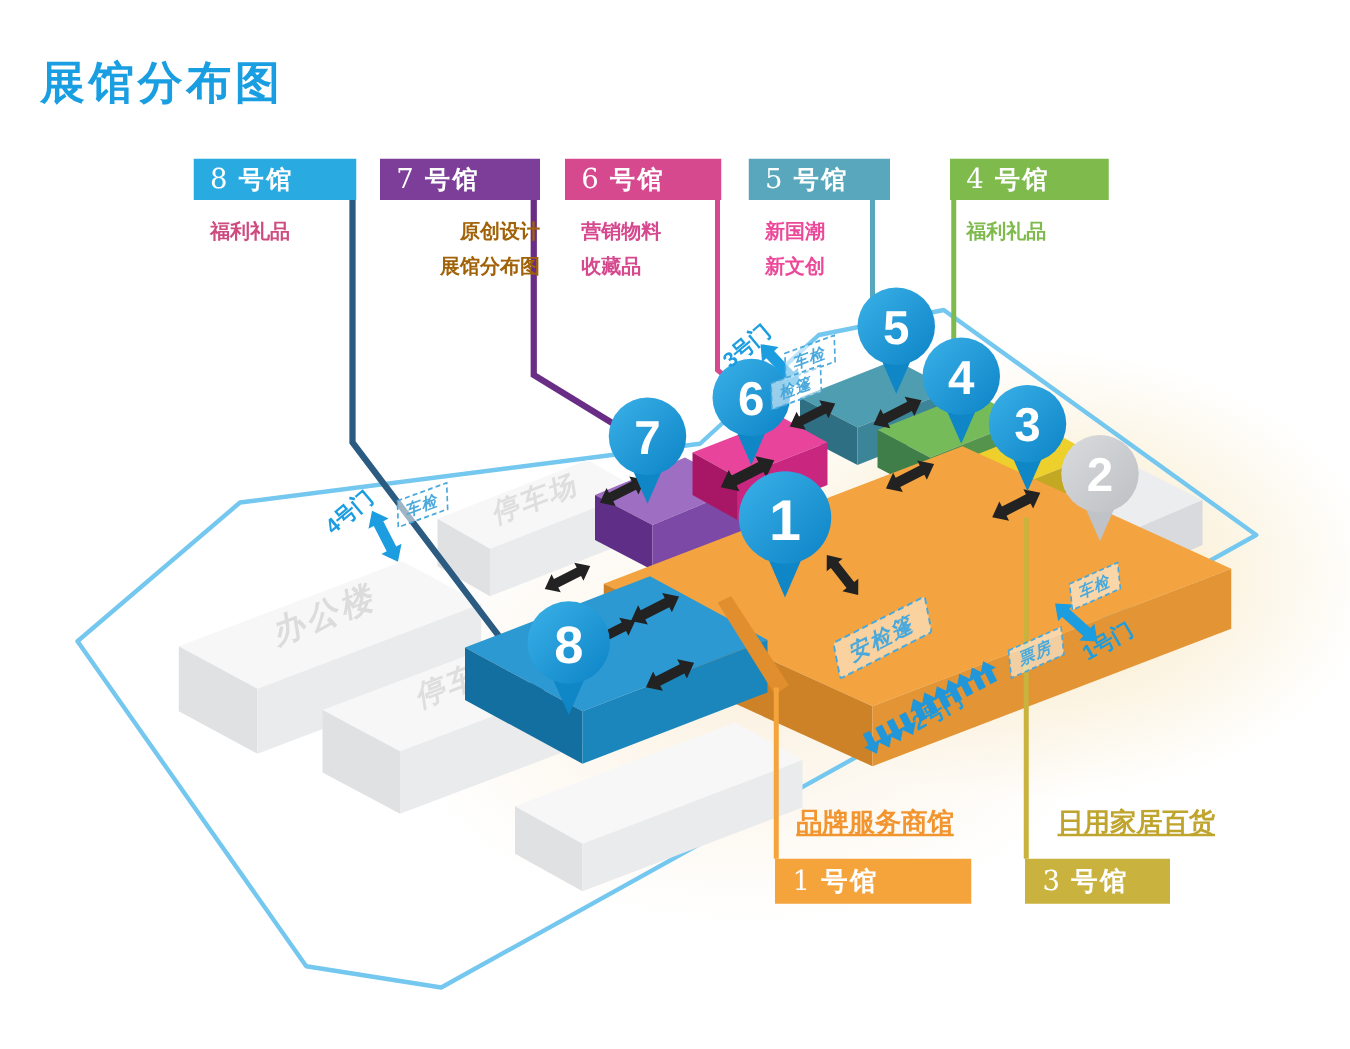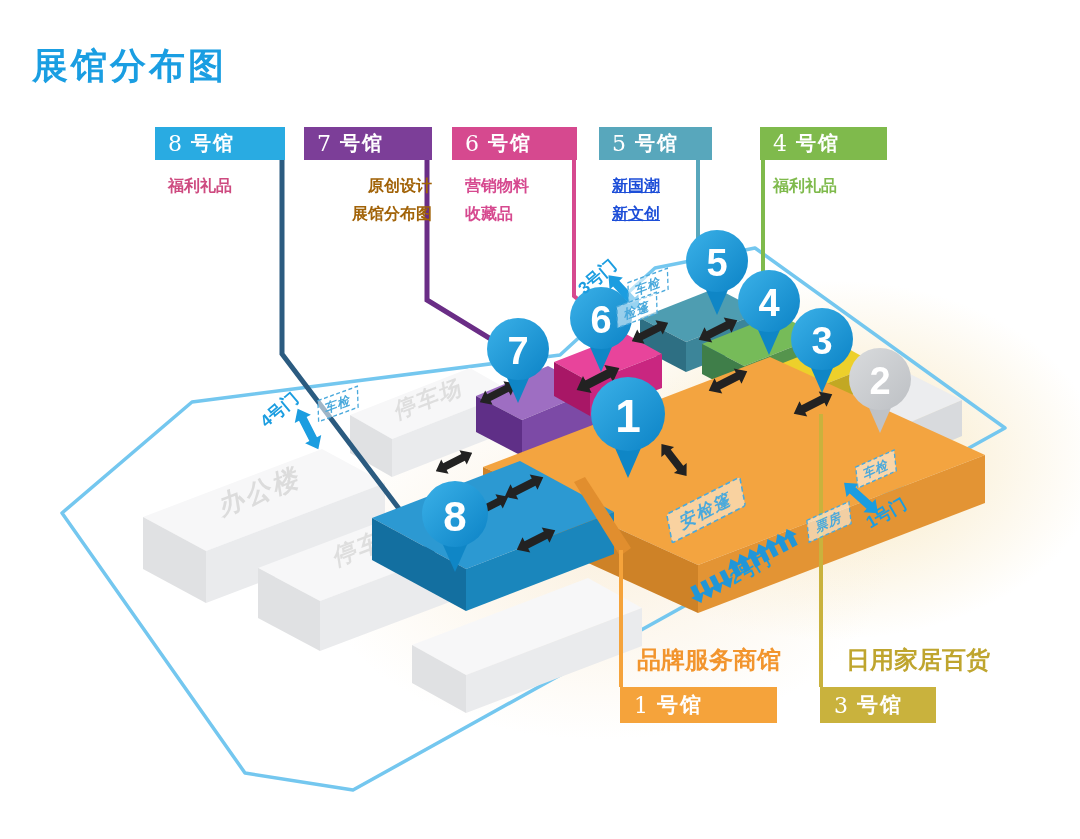--- a/index.html
+++ b/index.html
@@ -10,23 +10,23 @@
          color:#1A9EE2;letter-spacing:3px;}
   .hall-label{position:absolute;}
   .hall-header{height:33px;display:flex;align-items:center;padding-left:13px;
                color:#fff;font-weight:bold;font-size:20px;letter-spacing:2px;box-sizing:border-box;}
   .hall-header .num{font-family:"DejaVu Serif", serif;font-weight:normal;font-size:22px;margin-right:7px;}
   .hall-desc{margin-top:12px;padding-left:13px;font-size:16px;font-weight:bold;line-height:28px;
              white-space:nowrap;}
   #hl8{left:155px;top:127px;width:130px;} #hl8 .hall-header{background:#29ABE2;} #hl8 .hall-desc{color:#CE4B80;}
   #hl7{left:304px;top:127px;width:128px;} #hl7 .hall-header{background:#7C3E98;} #hl7 .hall-desc{color:#a16207;text-align:right;}
   #hl6{left:452px;top:127px;width:125px;} #hl6 .hall-header{background:#D6498F;} #hl6 .hall-desc{color:#D6498F;}
-  #hl5{left:599px;top:127px;width:113px;} #hl5 .hall-header{background:#58A7BC;} #hl5 .hall-desc{color:#1d4ed8;text-decoration:underline;}
+  #hl5{left:599px;top:127px;width:113px;} #hl5 .hall-header{background:#58A7BC;} #hl5 .hall-desc{color:#ec4899;}
   #hl4{left:760px;top:127px;width:127px;} #hl4 .hall-header{background:#7FBA4C;} #hl4 .hall-desc{color:#7FBA4C;}
-  .b-desc{position:absolute;font-size:24px;font-weight:bold;white-space:nowrap;}
+  .b-desc{position:absolute;font-size:21px;font-weight:bold;white-space:nowrap;text-decoration:underline;}
   #bd1{left:637px;top:644px;color:#F2952E;}
   #bd3{left:846px;top:644px;color:#BFA52E;}
   .b-header{position:absolute;height:36px;display:flex;align-items:center;padding-left:14px;
             color:#fff;font-weight:bold;font-size:21px;letter-spacing:2px;box-sizing:border-box;}
   #bh1{left:620px;top:687px;width:157px;background:#F5A33B;}
   #bh3{left:820px;top:687px;width:116px;background:#C9B23D;}
   .b-header .num{font-family:"DejaVu Serif", serif;font-weight:normal;font-size:22px;margin-right:7px;}
 </style>
 </head>
 <body>

